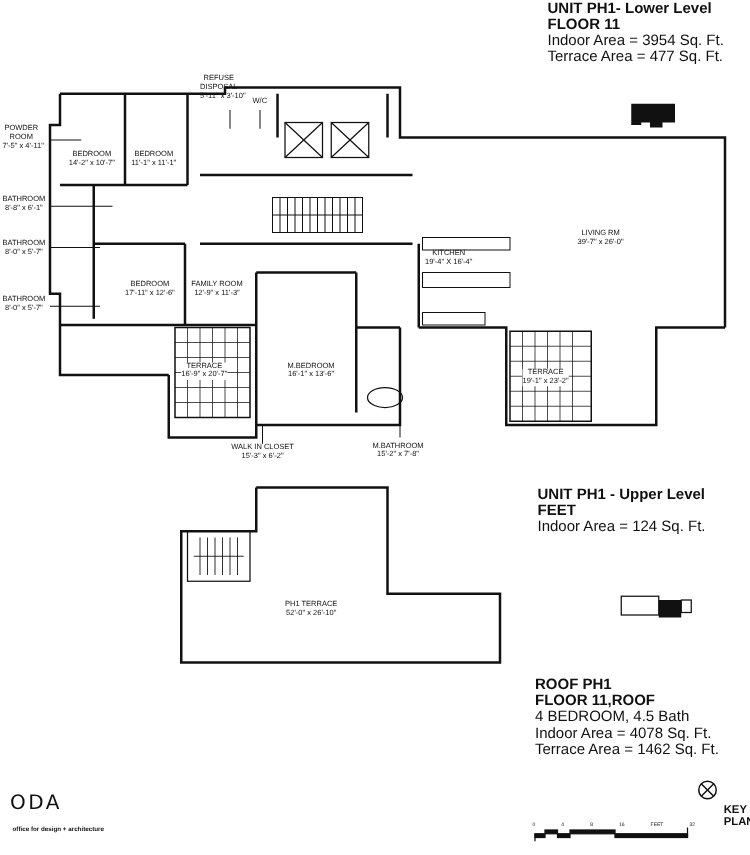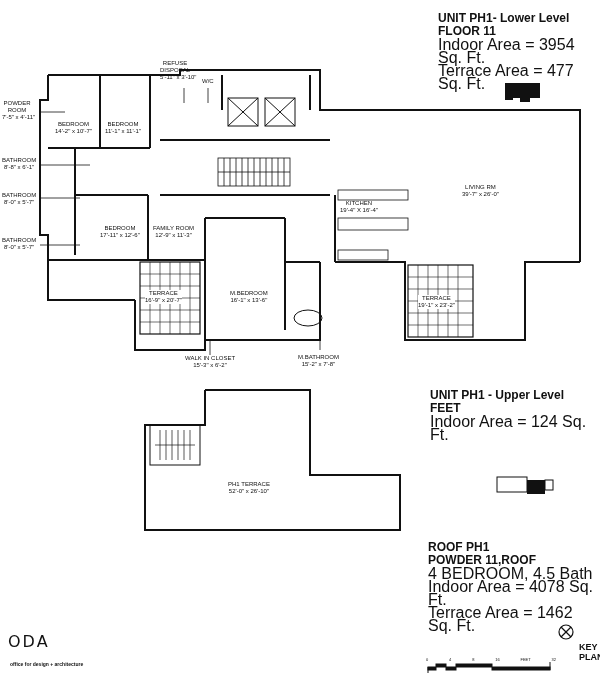--- a/index.html
+++ b/index.html
@@ -1,20 +1,20 @@
 <!DOCTYPE html>
 <html><head>
 <meta charset="utf-8">
 <style>
   html,body{margin:0;padding:0;background:#fff;}
   body{width:600px;height:684px;position:relative;overflow:hidden;font-family:"Liberation Sans",sans-serif;color:#111;}
   .abs{position:absolute;}
   .info{position:absolute;font-family:"Liberation Sans",sans-serif;color:#111;line-height:13px;}
   .info .t{font-weight:bold;font-size:12px;}
-  .info .v{font-size:16px;}
+  .info .v{font-size:12px;}
   .lbl{position:absolute;font-family:"Liberation Sans",sans-serif;font-size:6px;line-height:7px;text-align:center;color:#111;white-space:nowrap;}
   svg{position:absolute;left:0;top:0;}
   .oda{position:absolute;left:8px;top:628px;font-family:"DejaVu Sans",sans-serif;font-size:16px;letter-spacing:2px;line-height:28px;}
   .oda-sub{position:absolute;left:10px;top:661px;font-size:5px;font-weight:bold;}
   .keyplan{position:absolute;left:560px;top:642px;font-size:9px;font-weight:bold;margin-left:19px;}
 </style>
 </head>
 <body>
 
 <svg width="600" height="684">
@@ -145,36 +145,36 @@
     <line x1="428" y1="667" x2="428" y2="673"></line>
     <rect x="428" y="667" width="8" height="3" fill="#111"></rect>
     <rect x="436" y="664" width="10" height="3" fill="#111"></rect>
     <rect x="446" y="667" width="10" height="3" fill="#111"></rect>
     <rect x="456" y="664" width="36" height="3" fill="#111"></rect>
     <rect x="492" y="667" width="58" height="3" fill="#111"></rect>
     <line x1="550" y1="662" x2="550" y2="670"></line>
   </g>
 </svg>
 
-<div class="info" style="left:438px;top:12px;">
+<div class="info" style="left:438px;top:0px;">
   <div class="t">UNIT PH1- Lower Level</div>
   <div class="t">FLOOR 11</div>
   <div class="v">Indoor Area = 3954 Sq. Ft.</div>
   <div class="v">Terrace Area = 477 Sq. Ft.</div>
 </div>
 
 <div class="info" style="left:430px;top:389px;">
   <div class="t">UNIT PH1 - Upper Level</div>
   <div class="t">FEET</div>
   <div class="v">Indoor Area = 124 Sq. Ft.</div>
 </div>
 
 <div class="info" style="left:428px;top:541px;">
   <div class="t">ROOF PH1</div>
-  <div class="t">POWDER 11,ROOF</div>
+  <div class="t">FLOOR 11,ROOF</div>
   <div class="v">4 BEDROOM, 4.5 Bath</div>
   <div class="v">Indoor Area = 4078 Sq. Ft.</div>
   <div class="v">Terrace Area = 1462 Sq. Ft.</div>
 </div>
 
 <div class="keyplan">KEY PLAN</div>
 
 <div class="abs" style="left:426px;top:657px;font-size:4px;width:130px;display:flex;justify-content:space-between;">
   <span>0</span>
   <span>4</span>

